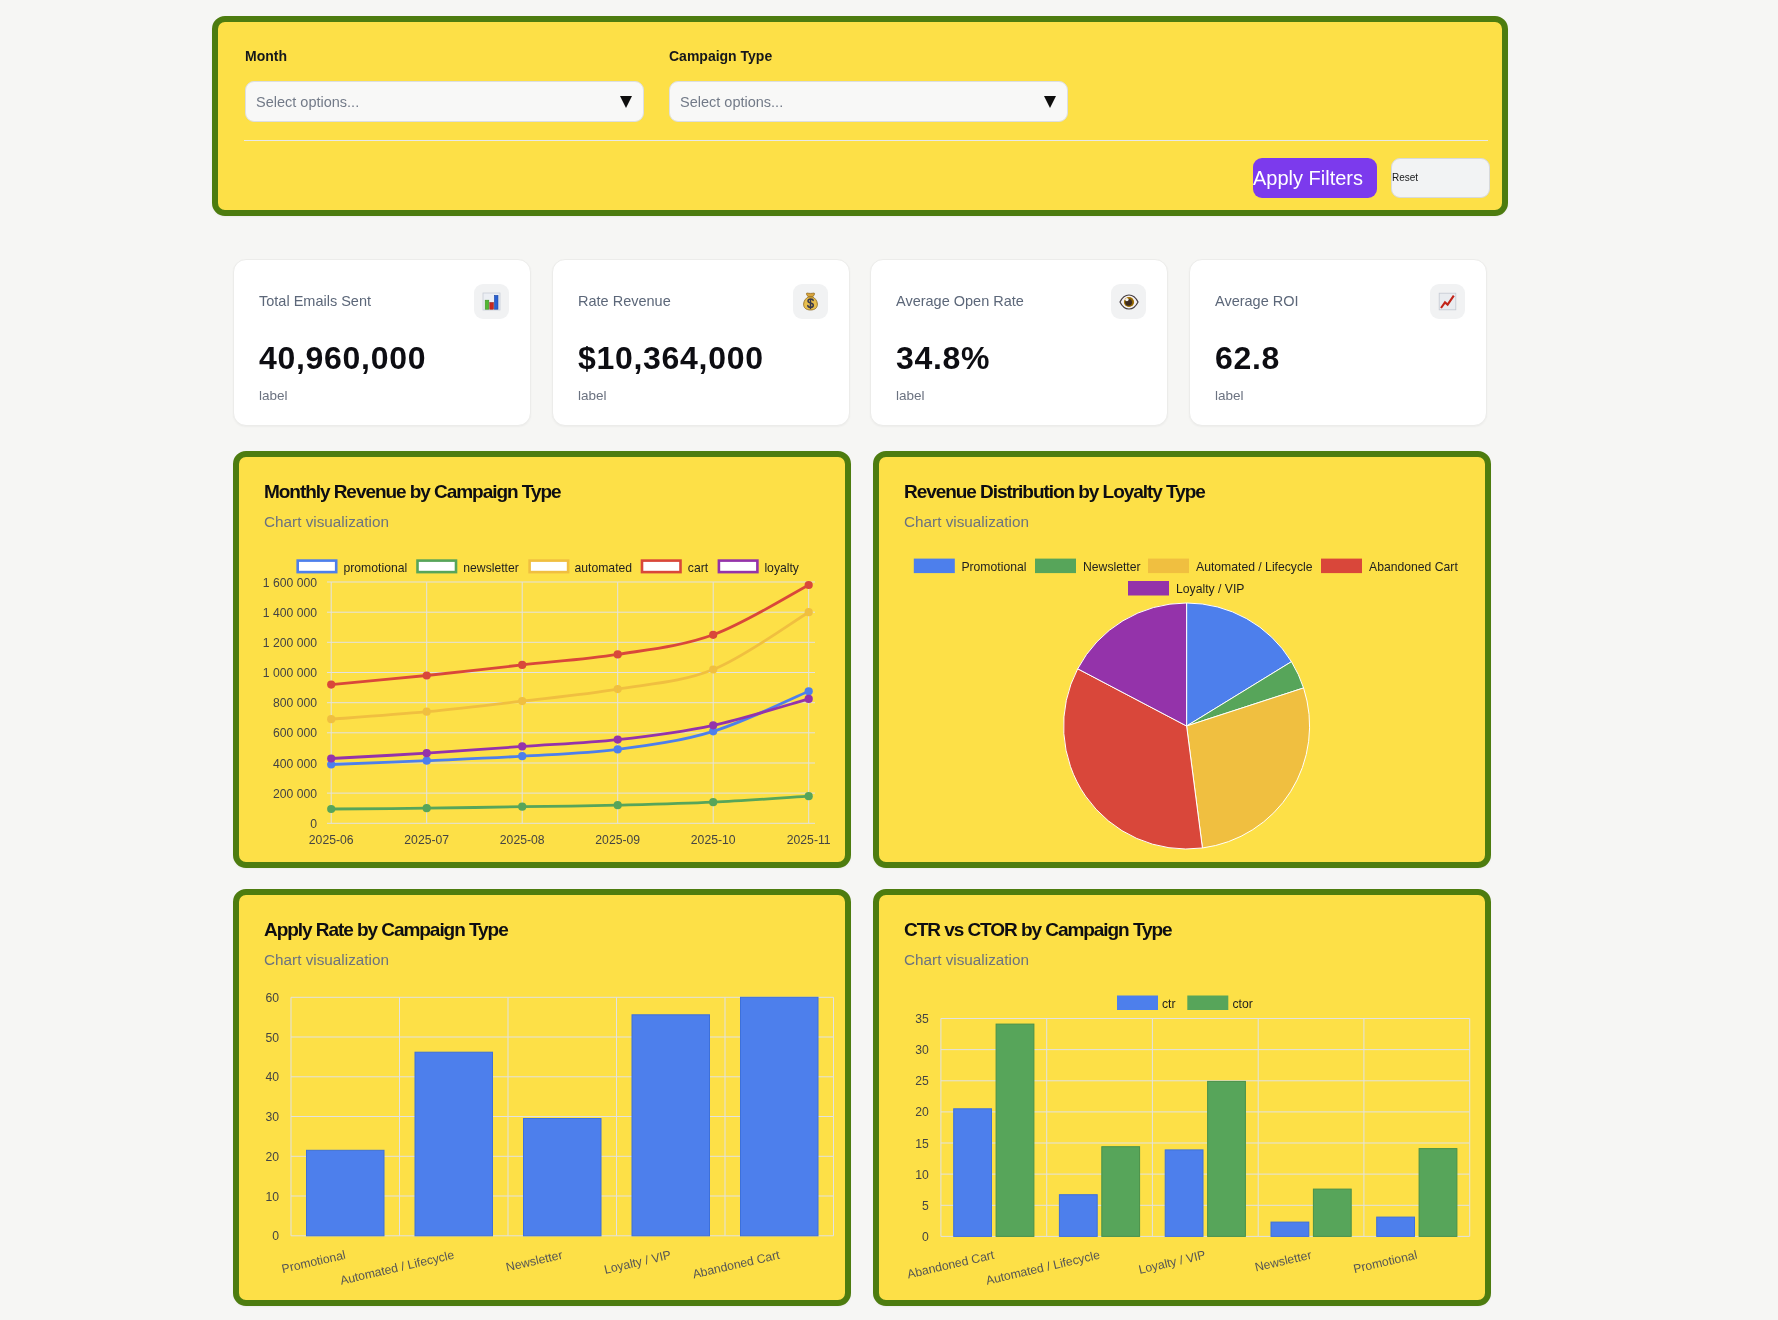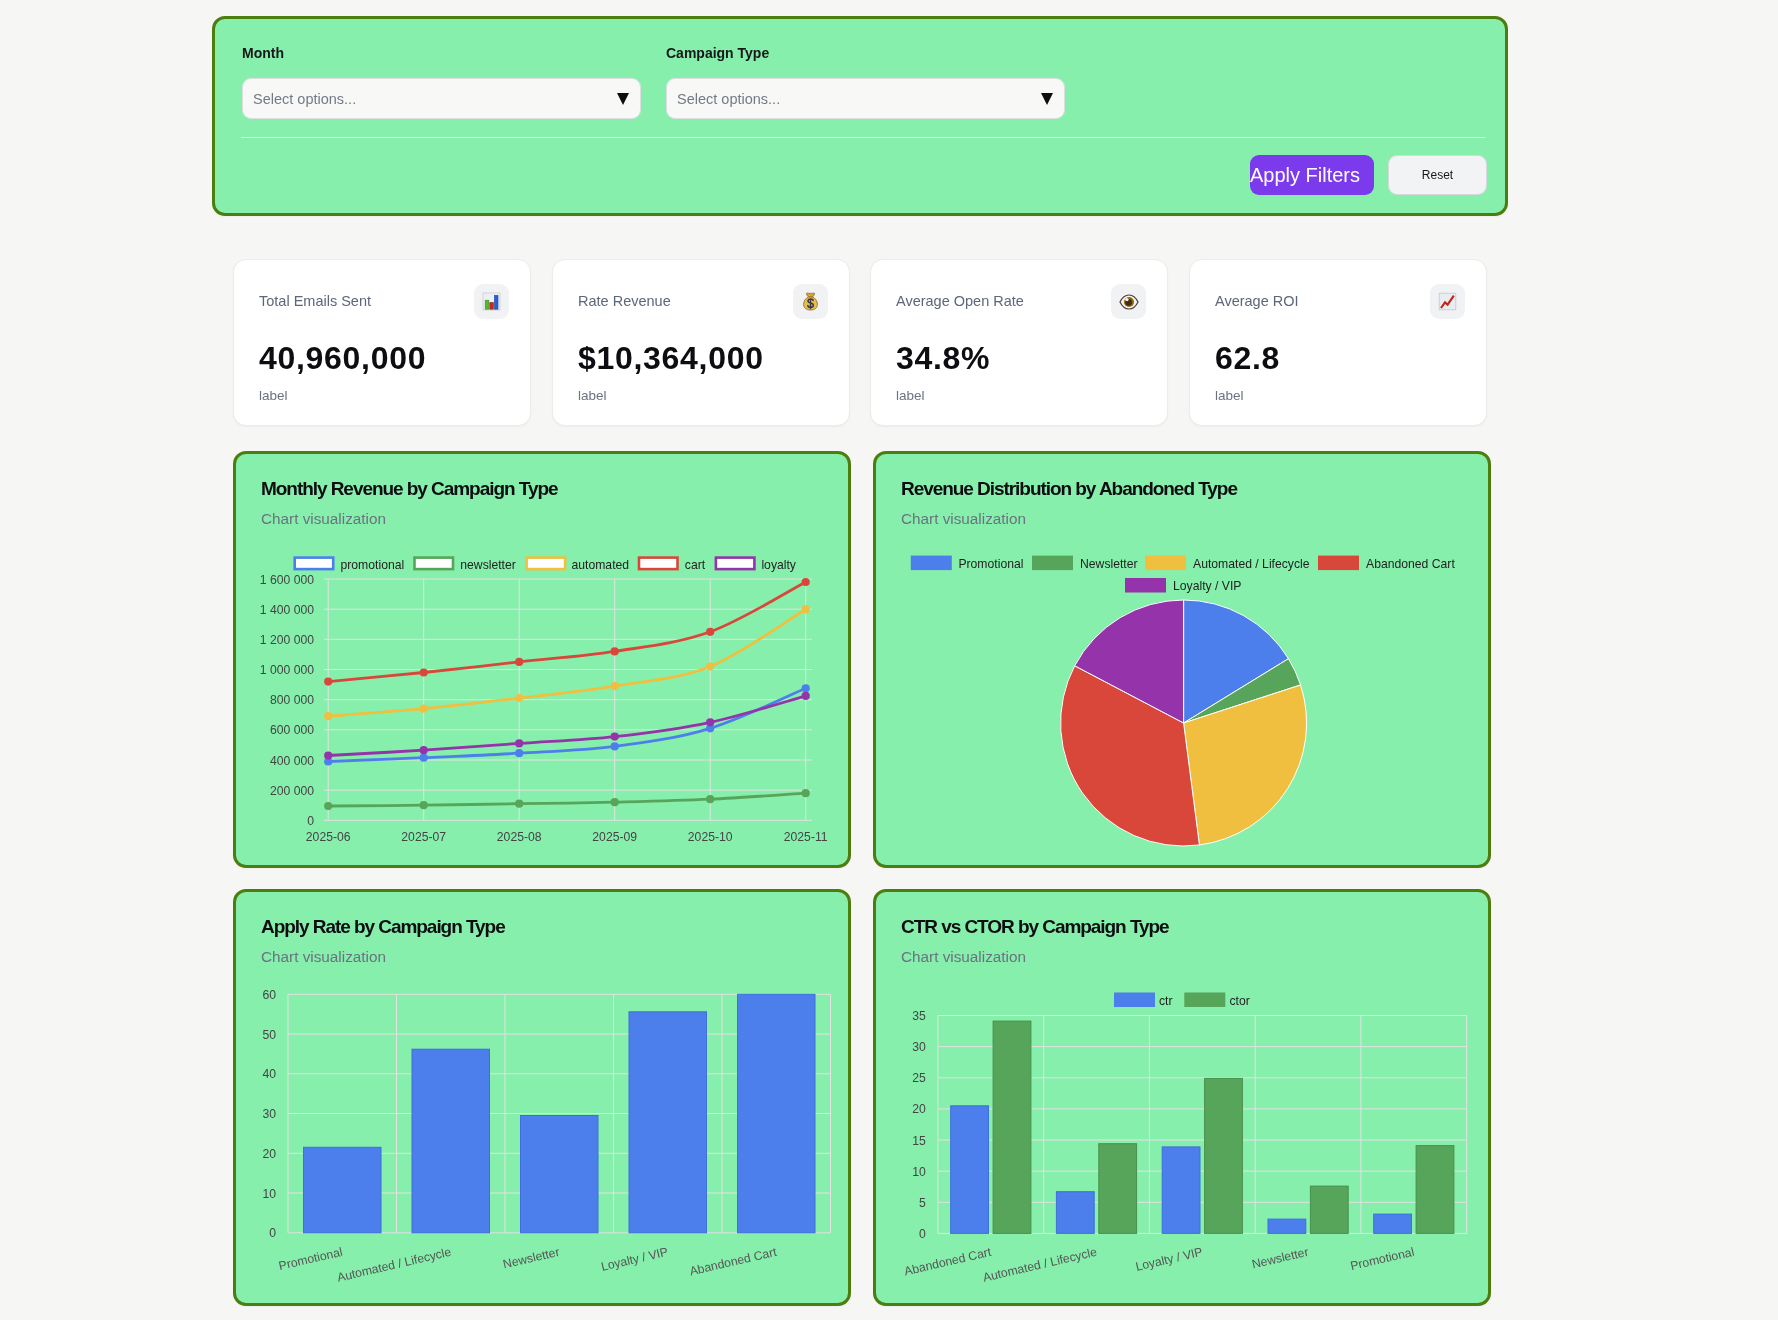--- a/index.html
+++ b/index.html
@@ -1,28 +1,28 @@
 <!DOCTYPE html>
 <html><head><meta charset="utf-8"><title>Dashboard</title><style>
 *{margin:0;padding:0;box-sizing:border-box}
 html,body{width:1778px;height:1320px;background:#f6f6f4;font-family:"Liberation Sans",sans-serif;position:relative;overflow:hidden}
-.card{position:absolute;background:#86efac;border:3px solid #4d7c0f;border-radius:13px;box-shadow:0 1px 2px rgba(0,0,0,.04)}
+.card{position:absolute;background:#fde047;border:6px solid #4d7c0f;border-radius:13px;box-shadow:0 1px 2px rgba(0,0,0,.04)}
 .kpi{position:absolute;top:259px;width:298px;height:167px;background:#fff;border:1px solid #ececea;border-radius:13px;box-shadow:0 1px 2px rgba(0,0,0,.04)}
 .kpi-t{position:absolute;left:25px;top:33px;font-size:14.5px;color:#5c6779}
 .kpi-i{position:absolute;right:21px;top:24px;width:35px;height:35px;background:#f1f2f3;border-radius:9px;display:flex;align-items:center;justify-content:center}
 .kpi-v{position:absolute;left:25px;top:79.5px;font-size:32px;font-weight:700;color:#0d0d12;letter-spacing:.7px}
 .kpi-l{position:absolute;left:25px;top:128px;font-size:13.5px;color:#6b7280}
 .ct{position:absolute;left:25px;top:24px;font-size:19px;font-weight:700;color:#0d0d12;letter-spacing:-1.05px}
 .cs{position:absolute;left:25px;top:56px;font-size:15.3px;color:#6b7280}
 .flabel{position:absolute;top:26px;font-size:14px;font-weight:600;color:#15171b}
 .fsel{position:absolute;top:59px;width:399px;height:41px;background:#f8f8f7;border:1px solid #dcdee1;border-radius:9px}
 .fsel .ph{position:absolute;left:10px;top:12px;font-size:14.5px;color:#727a88}
 .fsel .tri{position:absolute;right:11px;top:14px;width:0;height:0;border-left:6.2px solid transparent;border-right:6.2px solid transparent;border-top:12.6px solid #0e0e0e}
 .btn-apply{position:absolute;left:1035px;top:136px;width:124px;height:40px;background:#7c3aed;border-radius:9px;color:#fff;font-size:20px;text-align:left;line-height:40px}
-.btn-reset{position:absolute;left:1173px;top:136px;width:99px;height:40px;background:#f2f3f4;border:1px solid #d7d9dc;border-radius:9px;color:#17181a;font-size:12px;text-align:center;line-height:38px}
+.btn-reset{position:absolute;left:1173px;top:136px;width:99px;height:40px;background:#f2f3f4;border:1px solid #d7d9dc;border-radius:9px;color:#17181a;font-size:10px;line-height:38px}
 .divider{position:absolute;left:26px;top:118px;width:1244px;height:1px;background:#e7e8ea}
 </style></head>
 <body>
 <div class="card" style="left:212px;top:16px;width:1296px;height:200px">
   <div class="flabel" style="left:27px">Month</div>
   <div class="fsel" style="left:27px">
       <span class="ph">Select options...</span>
       <span class="tri"></span>
     </div>
   <div class="flabel" style="left:451px">Campaign Type</div>
@@ -162,21 +162,21 @@
         <rect x="290.6" y="103.6" width="38.5" height="11.5" fill="#ffffff" stroke="#f0bf40" stroke-width="2.6"></rect>
         <text x="335.5" y="114.5" font-size="12.2" fill="#1f1f1f">automated</text>
         <rect x="403.0" y="103.6" width="38.5" height="11.5" fill="#ffffff" stroke="#d9473a" stroke-width="2.6"></rect>
         <text x="448.8" y="114.5" font-size="12.2" fill="#1f1f1f">cart</text>
         <rect x="479.9" y="103.6" width="38.5" height="11.5" fill="#ffffff" stroke="#9433aa" stroke-width="2.6"></rect>
         <text x="525.4" y="114.5" font-size="12.2" fill="#1f1f1f">loyalty</text>
       </g>
     </svg>
 </div>
 <div class="card" style="left:873px;top:451px;width:618px;height:417px">
-  <div class="ct">Revenue Distribution by Abandoned Type</div>
+  <div class="ct">Revenue Distribution by Loyalty Type</div>
   <div class="cs">Chart visualization</div>
   <svg width="618" height="417" viewBox="0 0 618 417" style="position:absolute;left:0;top:0">
       <g font-family="Liberation Sans, sans-serif">
         <path d="M307.6,269.0 L307.60,146.00 A123,123 0 0 1 412.45,204.68 Z" fill="#4d7fec" stroke="#ffffff" stroke-width="1" stroke-linejoin="round"></path>
         <path d="M307.6,269.0 L412.45,204.68 A123,123 0 0 1 424.57,230.95 Z" fill="#57a55a" stroke="#ffffff" stroke-width="1" stroke-linejoin="round"></path>
         <path d="M307.6,269.0 L424.57,230.95 A123,123 0 0 1 323.42,390.98 Z" fill="#f0bf40" stroke="#ffffff" stroke-width="1" stroke-linejoin="round"></path>
         <path d="M307.6,269.0 L323.42,390.98 A123,123 0 0 1 198.72,211.79 Z" fill="#d9473a" stroke="#ffffff" stroke-width="1" stroke-linejoin="round"></path>
         <path d="M307.6,269.0 L198.72,211.79 A123,123 0 0 1 307.60,146.00 Z" fill="#9433aa" stroke="#ffffff" stroke-width="1" stroke-linejoin="round"></path>
         <rect x="34.8" y="101.6" width="41" height="14.5" fill="#4d7fec"></rect>
         <text x="82.4" y="114.0" font-size="12.2" fill="#1f1f1f">Promotional</text>

